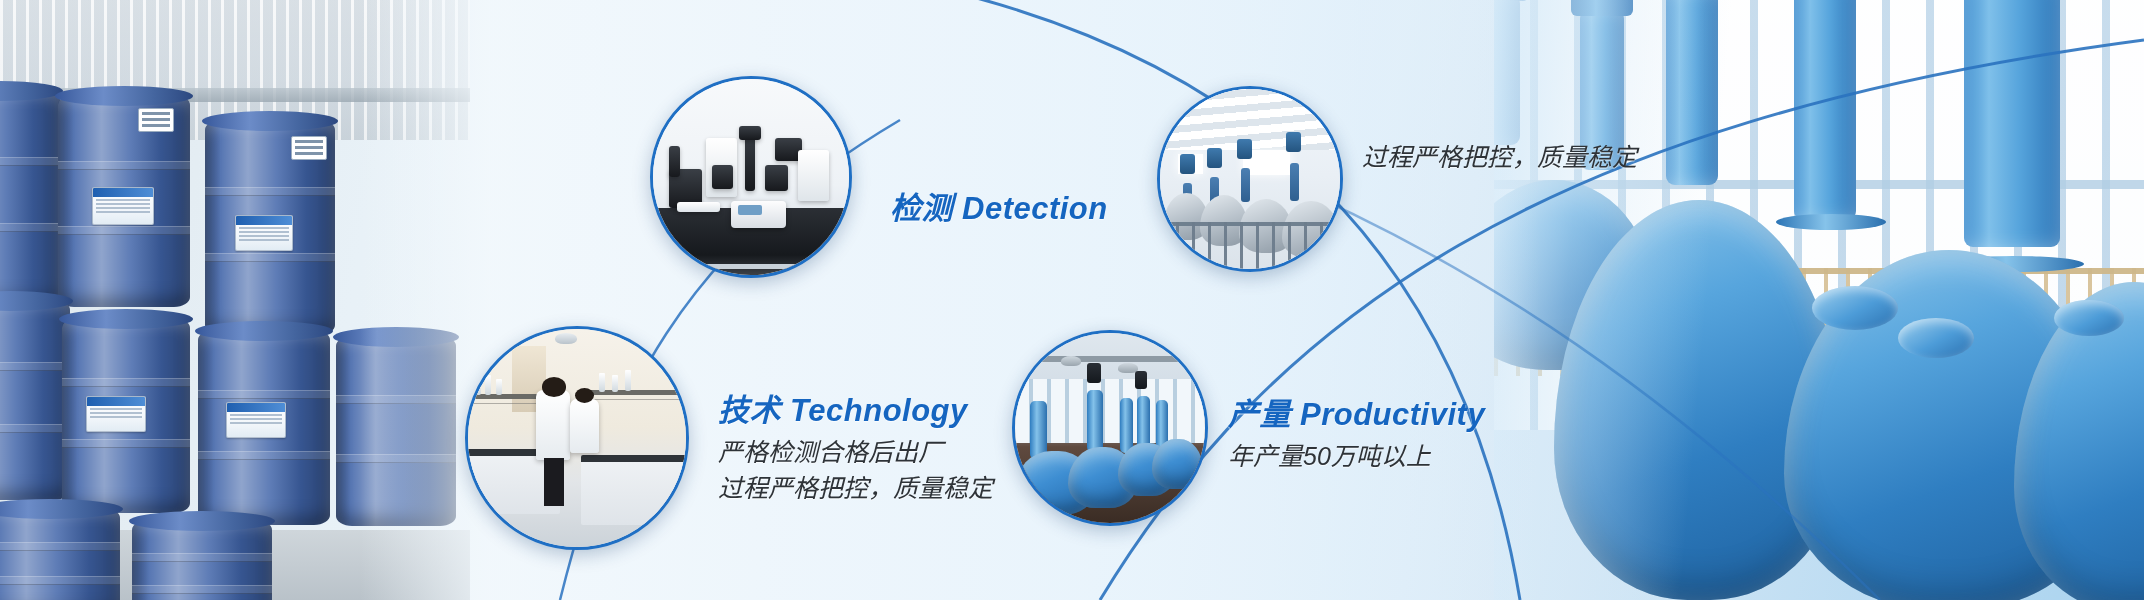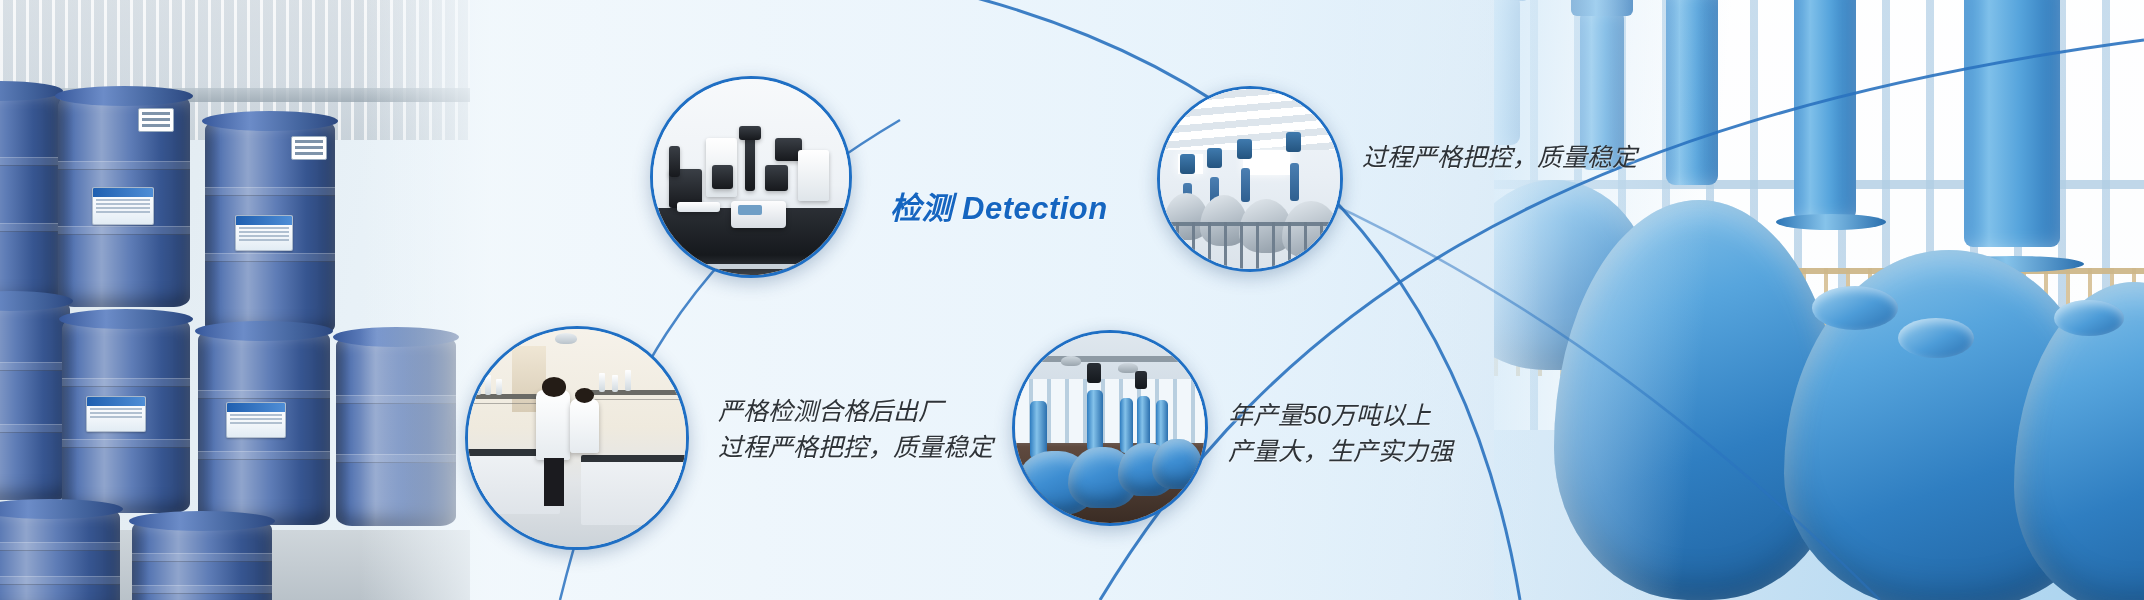--- a/index.html
+++ b/index.html
@@ -388,20 +388,23 @@
       <div class="counter" style="left:52%;top:58%;width:50%;height:32%;"></div>
       <div class="coat" style="left:31%;top:28%;width:16%;height:32%;"></div>
       <div class="head" style="left:34%;top:22%;width:11%;height:9%;"></div>
       <div class="legs" style="left:35%;top:59%;width:9%;height:22%;"></div>
       <div class="coat" style="left:47%;top:32%;width:13%;height:25%;"></div>
       <div class="head" style="left:49%;top:27%;width:9%;height:7%;"></div>
     </div>
   </div>
 
   <div class="txt" style="left:718px;top:394px;">
+    <div class="title">
+      <span>技术</span><span class="en">Technology</span>
+    </div>
     <div class="line">严格检测合格后出厂</div>
     <div class="line">过程严格把控，质量稳定</div>
   </div>
 
   <div class="bubble" style="left:1012px;top:330px;width:190px;height:190px;">
     <div class="scene sc-cap">
       <div class="beam"></div>
       <div class="winrow"></div>
       <div class="lampc" style="left:24%;top:12%;"></div>
       <div class="lampc" style="left:54%;top:16%;"></div>
@@ -413,17 +416,19 @@
       <div class="rcol" style="left:64%;top:33%;width:13px;height:56px;"></div>
       <div class="rcol" style="left:74%;top:35%;width:12px;height:52px;"></div>
       <div class="rvessel" style="left:0%;top:62%;width:42%;height:34%;"></div>
       <div class="rvessel" style="left:28%;top:60%;width:36%;height:32%;"></div>
       <div class="rvessel" style="left:54%;top:58%;width:30%;height:28%;"></div>
       <div class="rvessel" style="left:72%;top:56%;width:27%;height:26%;"></div>
     </div>
   </div>
 
   <div class="txt" style="left:1228px;top:398px;">
+    <div class="title">
+      <span>产量</span><span class="en">Productivity</span>
+    </div>
     <div class="line">年产量50万吨以上</div>
-    <div class="line">产量大，生产实力强</div>
   </div>
 
 </div>
 
 </body></html>

